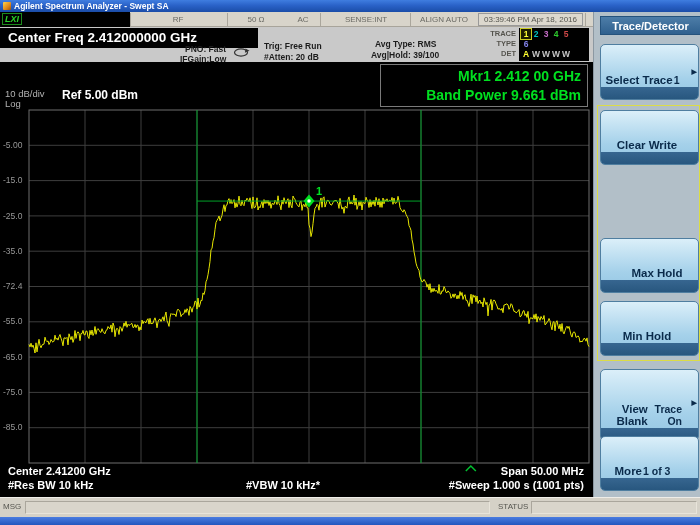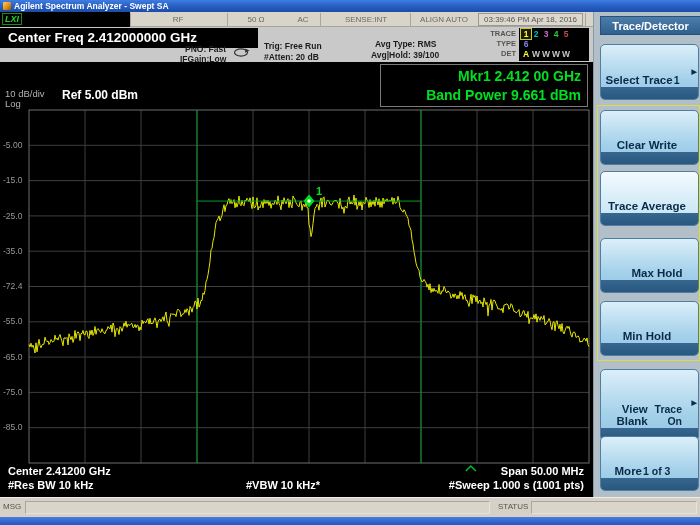--- a/index.html
+++ b/index.html
@@ -203,23 +203,20 @@
     <div class="group-frame"></div>
 
     <div class="softkey" style="top:32px;height:56px;">
       <span class="sk-label">Select Trace</span>
       <span class="sk-value">1</span>
       <span class="sk-arrow">▶</span>
     </div>
     <div class="softkey" style="top:98px;height:55px;">
       <span class="sk-label">Clear Write</span>
     </div>
-    <div class="softkey selected" style="top:159px;height:55px;">
-      <span class="sk-label">Trace Average</span>
-    </div>
     <div class="softkey" style="top:226px;height:55px;padding-left:22px;">
       <span class="sk-label">Max Hold</span>
     </div>
     <div class="softkey" style="top:289px;height:55px;">
       <span class="sk-label">Min Hold</span>
     </div>
     <div class="softkey" style="top:357px;height:72px;">
       <span class="sk-label">View Blank</span>
       <span class="sk-value">Trace On</span>
       <span class="sk-arrow">▶</span>

